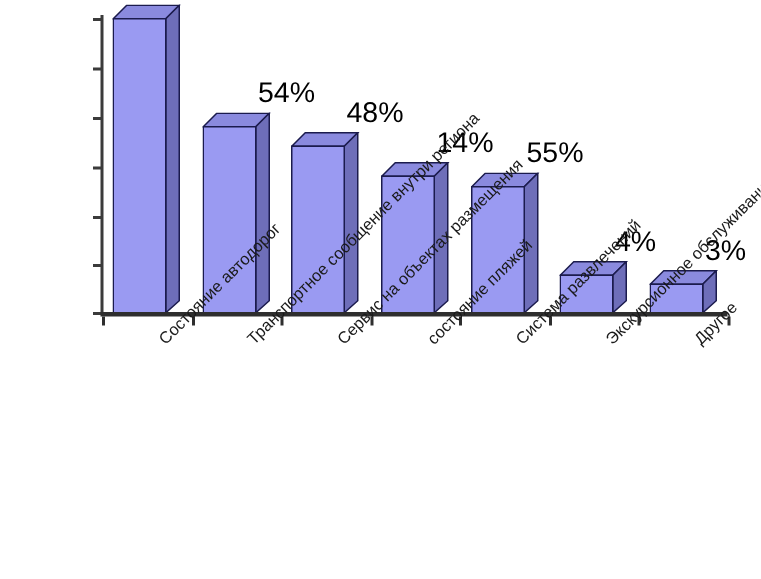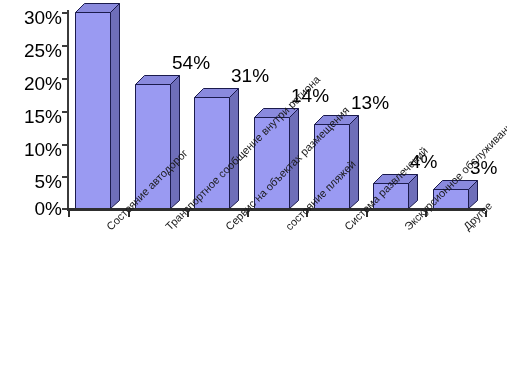--- a/index.html
+++ b/index.html
@@ -98,29 +98,20 @@
     transform-origin: left top;
     transform: rotate(-45deg);
     line-height: 12px;
   }
 </style>
 </head>
 <body>
 
 <div id="chart-root">
 
-  <div id="y-axis-labels">
-    <div class="y-tick-label" style="top:8px;">30%</div>
-    <div class="y-tick-label" style="top:41px;">25%</div>
-    <div class="y-tick-label" style="top:74px;">20%</div>
-    <div class="y-tick-label" style="top:107px;">15%</div>
-    <div class="y-tick-label" style="top:140px;">10%</div>
-    <div class="y-tick-label" style="top:172px;">5%</div>
-    <div class="y-tick-label" style="top:199px;">0%</div>
-  </div>
 
   <div id="y-axis-line"></div>
   <div class="y-tick-mark" style="top:12px;"></div>
   <div class="y-tick-mark" style="top:45px;"></div>
   <div class="y-tick-mark" style="top:78px;"></div>
   <div class="y-tick-mark" style="top:111px;"></div>
   <div class="y-tick-mark" style="top:144px;"></div>
   <div class="y-tick-mark" style="top:176px;"></div>
   <div class="y-tick-mark" style="top:208px;"></div>
 
@@ -183,23 +174,23 @@
       <div class="x-tick-mark" style="left: 187.143px;"></div>
       <div class="x-tick-mark" style="left: 246.714px;"></div>
       <div class="x-tick-mark" style="left: 306.286px;"></div>
       <div class="x-tick-mark" style="left: 365.857px;"></div>
       <div class="x-tick-mark" style="left: 425.429px;"></div>
       <div class="x-tick-mark" style="left: 485px;"></div>
     </div>
 
   <div id="value-labels-layer">
       <div class="value-label" style="left: 172px; top: 53px;">54%</div>
-      <div class="value-label" style="left: 231px; top: 66px;">31%</div>
+      <div class="value-label" style="left: 231px; top: 66px;">48%</div>
       <div class="value-label" style="left: 291px; top: 86px;">14%</div>
-      <div class="value-label" style="left: 351px; top: 93px;">13%</div>
+      <div class="value-label" style="left: 351px; top: 93px;">55%</div>
       <div class="value-label" style="left: 410px; top: 152px;">4%</div>
       <div class="value-label" style="left: 470px; top: 158px;">3%</div>
     </div>
 
   <div id="cat-labels-layer">
       <div class="cat-label" style="left: 103.786px; top: 224px;">Состояние автодорог</div>
       <div class="cat-label" style="left: 163.357px; top: 224px;">Транспортное сообщение внутри региона</div>
       <div class="cat-label" style="left: 222.929px; top: 224px;">Сервис на объектах размещения</div>
       <div class="cat-label" style="left: 282.5px; top: 224px;">состояние пляжей</div>
       <div class="cat-label" style="left: 342.071px; top: 224px;">Система развлечений</div>

